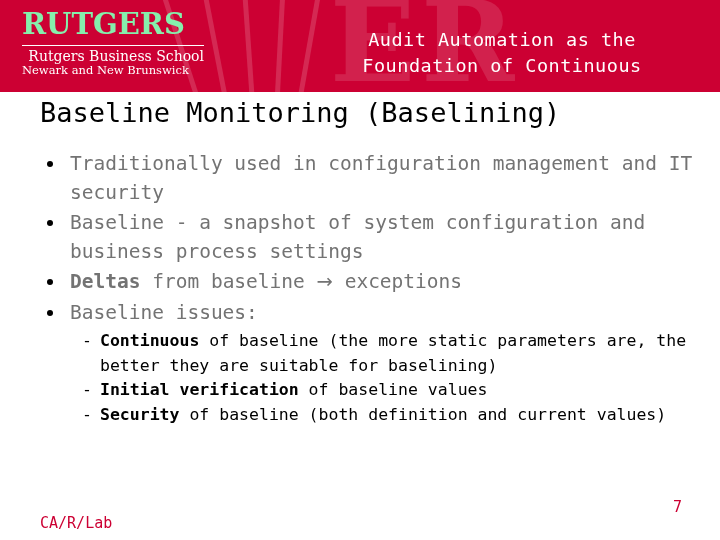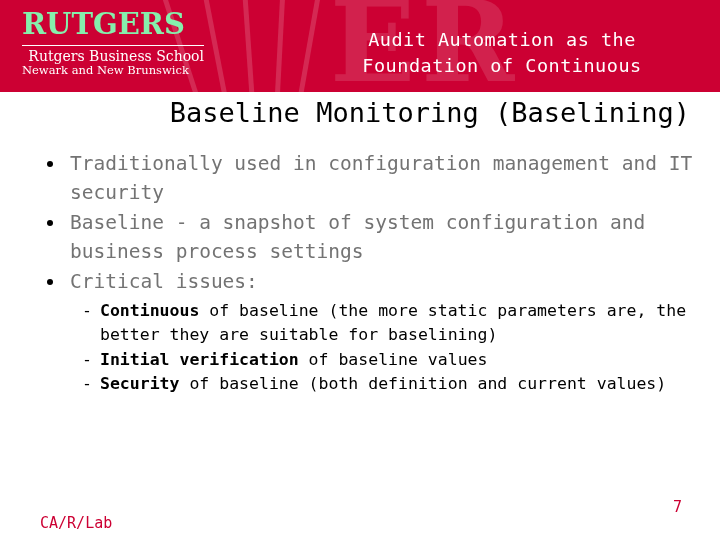--- a/index.html
+++ b/index.html
@@ -103,21 +103,20 @@
     position: absolute;
     top: 96px;
     left: 40px;
     width: 650px;
     font-family: "DejaVu Sans Mono", monospace;
     font-size: 27px;
     line-height: 34px;
     color: #000000;
     letter-spacing: 0px;
     white-space: nowrap;
-    text-align: right;
   }
   
   .body {
     position: absolute;
     top: 150px;
     left: 40px;
     width: 660px;
   }
   .bullet-l1 {
     position: relative;
@@ -196,21 +195,22 @@
       <div>Audit Automation as the</div>
       <div>Foundation of Continuous</div>
     </div>
   </div>
 
   <div class="slide-title">Baseline Monitoring (Baselining)</div>
 
   <div class="body" id="body-root">
       <div class="bullet-l1"><span class="dot"></span><span>Traditionally used in configuration management and IT security</span></div>
       <div class="bullet-l1"><span class="dot"></span><span>Baseline - a snapshot of system configuration and business process settings</span></div>
-      <div class="bullet-l1"><span class="dot"></span><span>Critical issues:</span></div>
+      <div class="bullet-l1"><span class="dot"></span><span class="b">Deltas</span><span> from baseline </span><span class="arrow">→</span><span> exceptions</span></div>
+      <div class="bullet-l1"><span class="dot"></span><span>Baseline issues:</span></div>
       <div class="bullet-l2"><span class="dash">-</span><span class="b">Continuous</span><span> of baseline (the more static parameters are, the better they are suitable for baselining)</span></div>
       <div class="bullet-l2"><span class="dash">-</span><span class="b">Initial verification</span><span> of baseline values</span></div>
       <div class="bullet-l2"><span class="dash">-</span><span class="b">Security</span><span> of baseline (both definition and current values)</span></div>
     </div>
 
   <div class="footer-left">CA/R/Lab</div>
   <div class="footer-page">7</div>
 
 </div>
 

